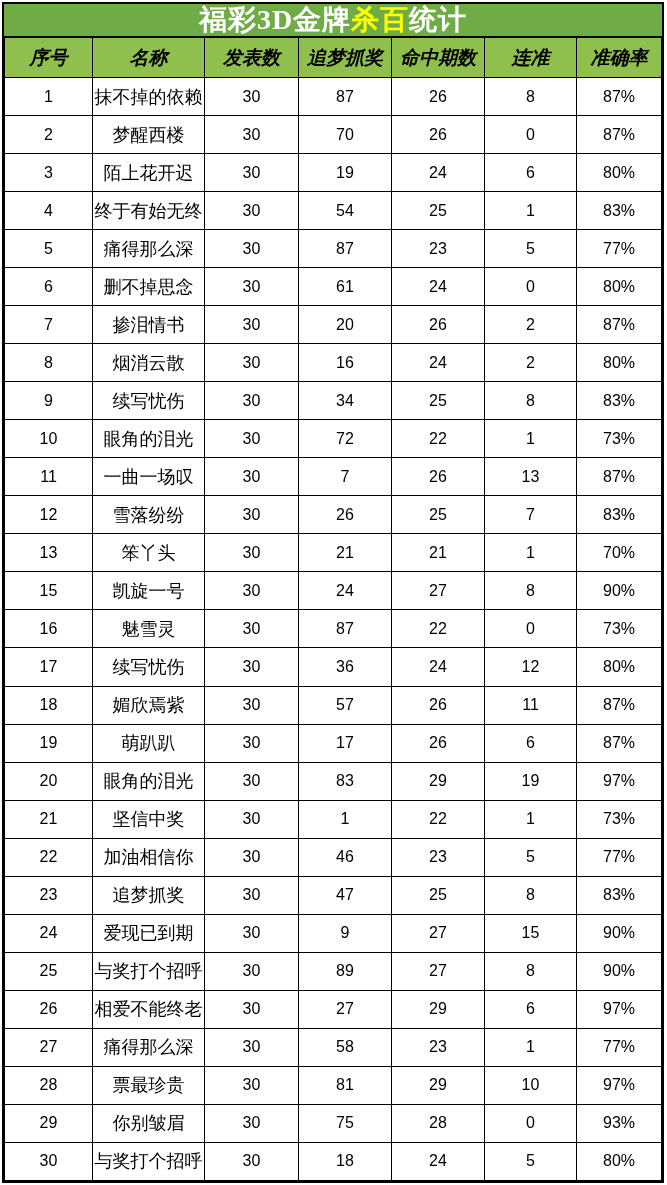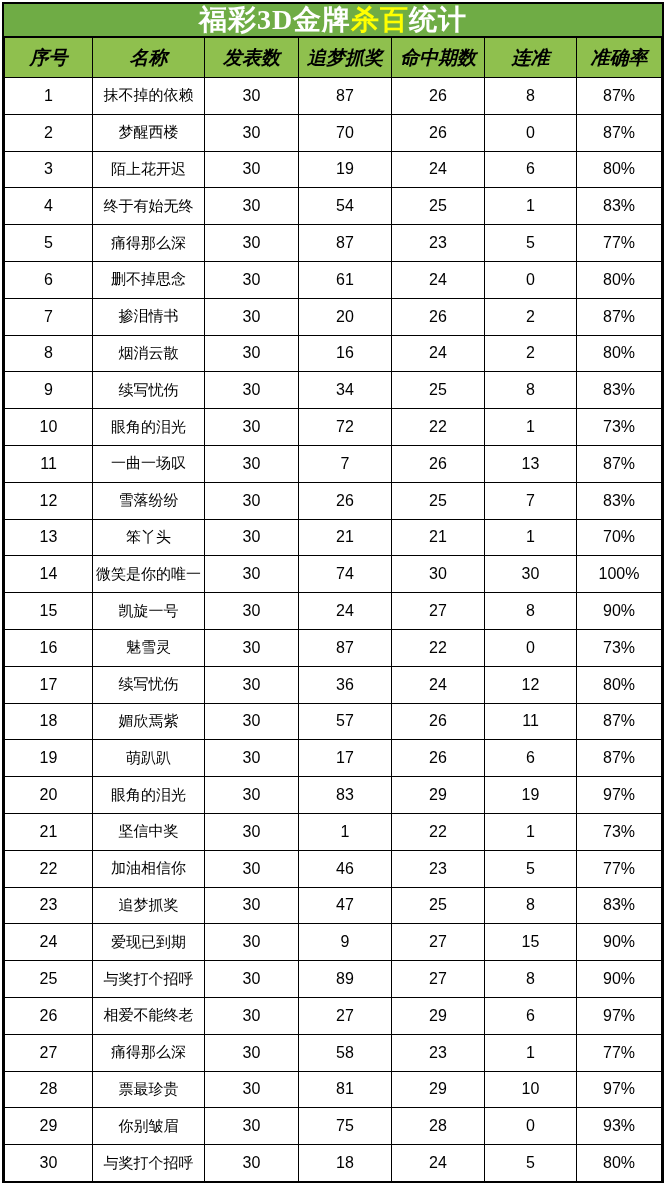--- a/index.html
+++ b/index.html
@@ -71,21 +71,21 @@
     font-family: "Liberation Serif", serif;
     font-weight: bold;
     font-size: 19px;
     font-style: italic;
   }
   tbody td {
     height: 36.8px;
     font-size: 16px;
     font-weight: normal;
   }
-  tbody td.name-cell { font-size: 15px; }
+  tbody td.name-cell { font-size: 18px; }
 </style>
 </head>
 <body>
 
 <div class="sheet">
   <div class="title-bar">
     <span>福彩3D金牌</span>
       <span class="hl">杀百</span>
       <span>统计</span>
   </div>
@@ -222,29 +222,20 @@
         <tr>
           <td class="index-cell">13</td>
           <td class="name-cell">笨丫头</td>
           <td class="published-cell">30</td>
           <td class="zone-cell">21</td>
           <td class="hits-cell">21</td>
           <td class="streak-cell">1</td>
           <td class="accuracy-cell">70%</td>
         </tr>
         <tr>
-          <td class="index-cell">14</td>
-          <td class="name-cell">微笑是你的唯一</td>
-          <td class="published-cell">30</td>
-          <td class="zone-cell">74</td>
-          <td class="hits-cell">30</td>
-          <td class="streak-cell">30</td>
-          <td class="accuracy-cell">100%</td>
-        </tr>
-        <tr>
           <td class="index-cell">15</td>
           <td class="name-cell">凯旋一号</td>
           <td class="published-cell">30</td>
           <td class="zone-cell">24</td>
           <td class="hits-cell">27</td>
           <td class="streak-cell">8</td>
           <td class="accuracy-cell">90%</td>
         </tr>
         <tr>
           <td class="index-cell">16</td>

